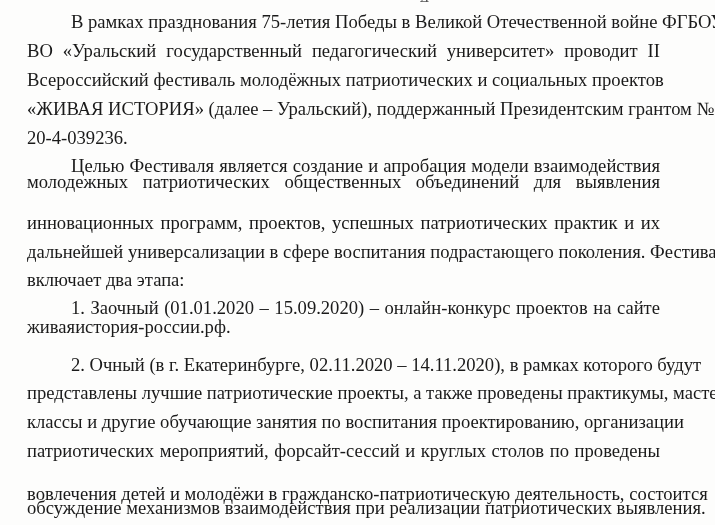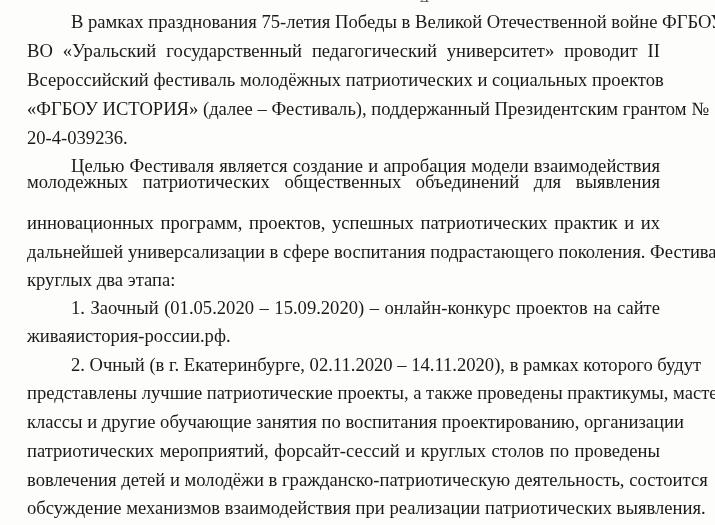--- a/index.html
+++ b/index.html
@@ -30,38 +30,38 @@
 </head>
 <body>
 
 <div class="page">
   <div class="top-fragment">д</div>
 
   <div>
     <div class="line indent" style="top:11px">В рамках празднования 75-летия Победы в Великой Отечественной войне ФГБОУ</div>
     <div class="line" style="top:40px">ВО «Уральский государственный педагогический университет» проводит II</div>
     <div class="line" style="top:69px">Всероссийский фестиваль молодёжных патриотических и социальных проектов</div>
-    <div class="line" style="top:98px">«ФГБОУ ИСТОРИЯ» (далее – Фестиваль), поддержанный Президентским грантом №</div>
+    <div class="line" style="top:98px">«ЖИВАЯ ИСТОРИЯ» (далее – Уральский), поддержанный Президентским грантом №</div>
     <div class="line last" style="top:127px">20-4-039236.</div>
   </div>
 
   <div>
     <div class="line indent" style="top:155px">Целью Фестиваля является создание и апробация модели взаимодействия</div>
     <div class="line" style="top:171px">молодежных патриотических общественных объединений для выявления</div>
     <div class="line" style="top:212px">инновационных программ, проектов, успешных патриотических практик и их</div>
     <div class="line" style="top:241px">дальнейшей универсализации в сфере воспитания подрастающего поколения. Фестиваль</div>
-    <div class="line last" style="top:269px">круглых два этапа:</div>
+    <div class="line last" style="top:269px">включает два этапа:</div>
   </div>
 
   <div>
-    <div class="line indent" style="top:297px">1. Заочный (01.05.2020 – 15.09.2020) – онлайн-конкурс проектов на сайте</div>
-    <div class="line last" style="top:325px">живаяистория-россии.рф.</div>
+    <div class="line indent" style="top:297px">1. Заочный (01.01.2020 – 15.09.2020) – онлайн-конкурс проектов на сайте</div>
+    <div class="line last" style="top:316px">живаяистория-россии.рф.</div>
   </div>
 
   <div>
     <div class="line indent" style="top:354px">2. Очный (в г. Екатеринбурге, 02.11.2020 – 14.11.2020), в рамках которого будут</div>
     <div class="line" style="top:382px">представлены лучшие патриотические проекты, а также проведены практикумы, мастер-</div>
     <div class="line" style="top:411px">классы и другие обучающие занятия по воспитания проектированию, организации</div>
     <div class="line" style="top:440px">патриотических мероприятий, форсайт-сессий и круглых столов по проведены</div>
-    <div class="line" style="top:469px">вовлечения детей и молодёжи в гражданско-патриотическую деятельность, состоится</div>
+    <div class="line" style="top:483px">вовлечения детей и молодёжи в гражданско-патриотическую деятельность, состоится</div>
     <div class="line last" style="top:497px">обсуждение механизмов взаимодействия при реализации патриотических выявления.</div>
   </div>
 </div>
 
 </body></html>

